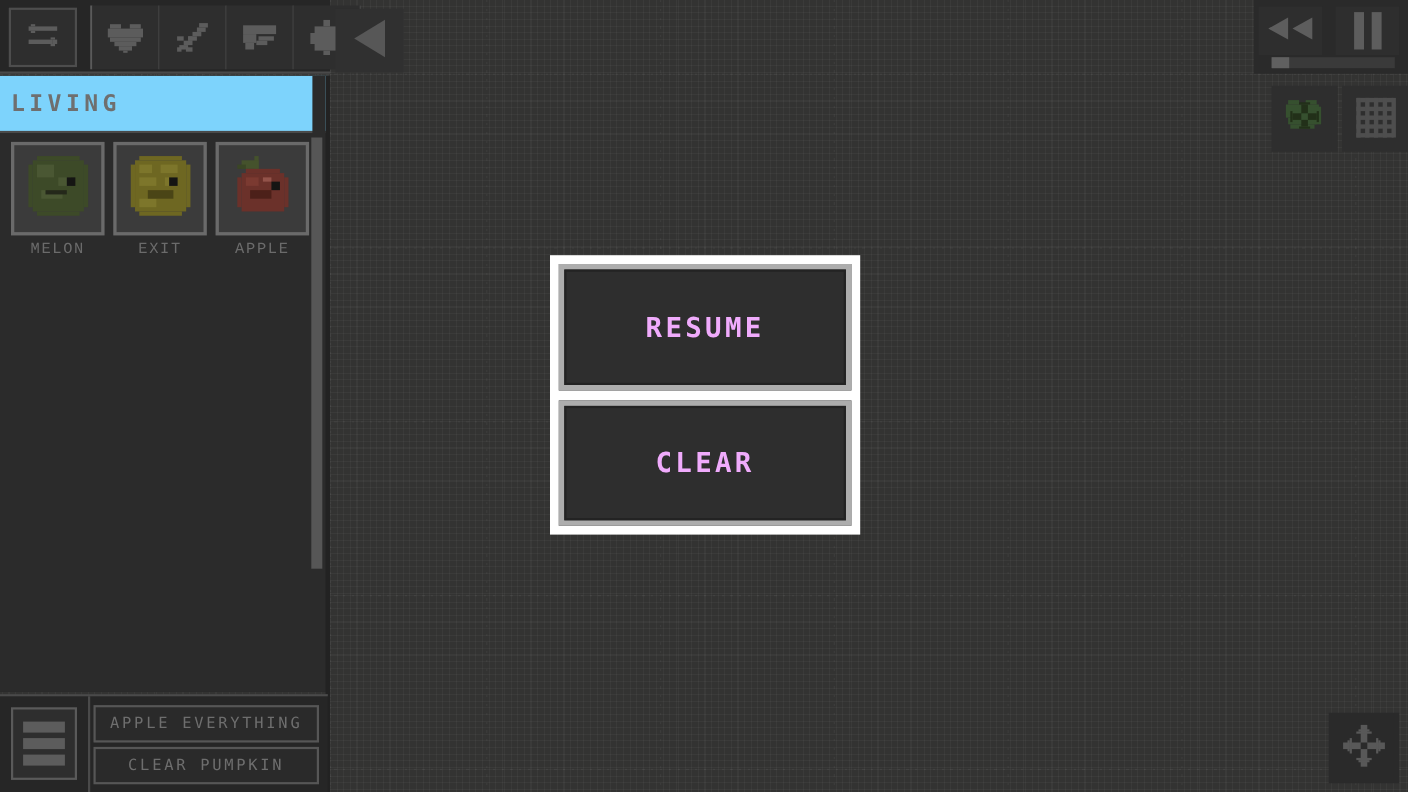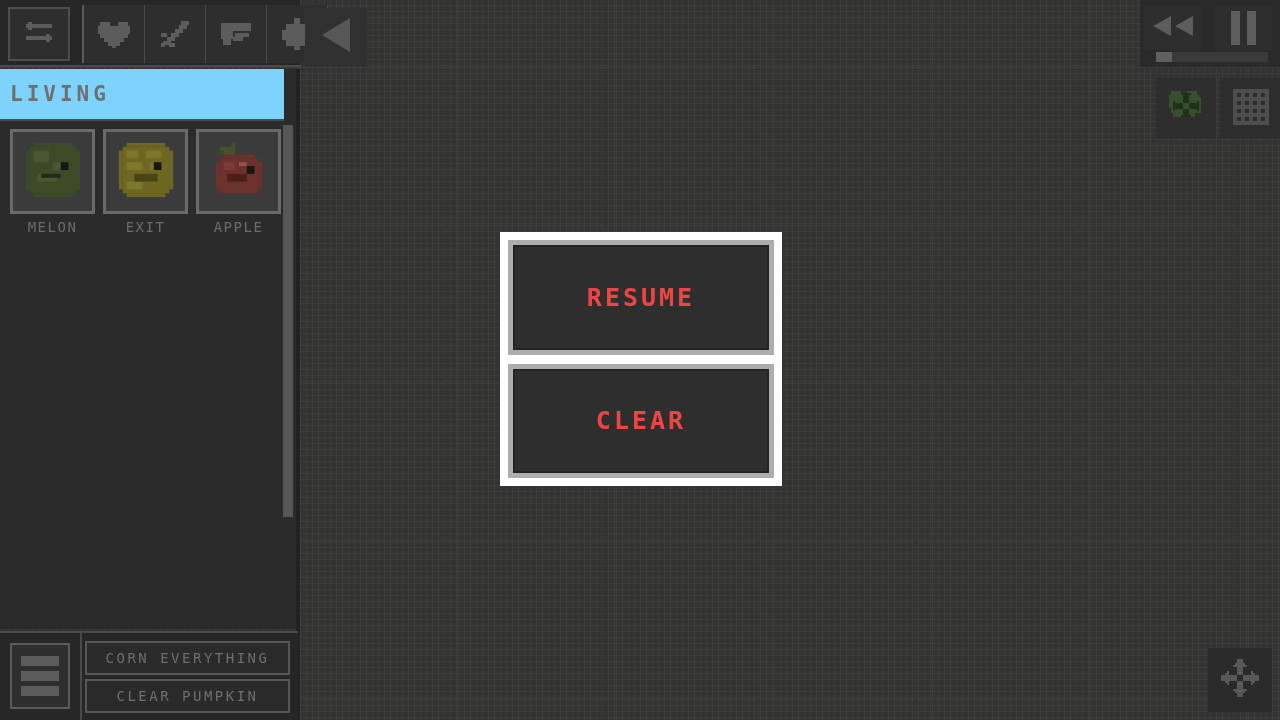--- a/index.html
+++ b/index.html
@@ -98,21 +98,21 @@
     font-size: 21px;
     letter-spacing: 4px;
     font-weight: bold;
   }
   .panel-body {
     position: relative;
     height: 508px;
     padding: 8px 0 0 6px;
     background: #2b2b2b;
   }
-  .item-grid { display: flex; flex-wrap: wrap; width: 282px; }
+  .item-grid { display: flex; flex-wrap: wrap; width: 282px; font-family: Liberation Mono, monospace; }
   .item {
     width: 93px;
     display: flex; flex-direction: column; align-items: center;
     margin-bottom: 4px;
   }
   .item-tile {
     width: 85px; height: 85px;
     border: 3px solid #6a6a6a;
     background: #3b3b3b;
     display: flex; align-items: center; justify-content: center;
@@ -236,21 +236,21 @@
     border: 5px solid #adadad;
     background: #2e2e2e;
     display: flex; align-items: center; justify-content: center;
   }
   .menu-item-inner {
     width: 100%; height: 100%;
     border: 2px solid #232323;
     display: flex; align-items: center; justify-content: center;
   }
   .menu-item-label {
-    color: #ef4444;
+    color: #f0abfc;
     font-size: 25px;
     font-weight: bold;
     letter-spacing: 3px;
   }
 </style>
 </head>
 <body>
 
 <div id="root">
 
@@ -445,21 +445,21 @@
 
   <div class="bottombar">
     <div class="menu-btn">
       <span style="display:flex;flex-direction:column;gap:5px;">
         <span class="menu-bar-line"></span>
         <span class="menu-bar-line"></span>
         <span class="menu-bar-line"></span>
       </span>
     </div>
     <div class="clear-col">
-      <div class="clear-btn">CORN EVERYTHING</div>
+      <div class="clear-btn">APPLE EVERYTHING</div>
       <div class="clear-btn">CLEAR PUMPKIN</div>
     </div>
   </div>
   <div class="panel-sep"></div>
 
   <div class="playback">
     <div class="pb-btn pb-rewind">
       <span>
         <svg width="44" height="24" viewBox="0 0 22 12">
           <polygon points="10,1 10,11 1,6" fill="#5d5d5d"></polygon>

